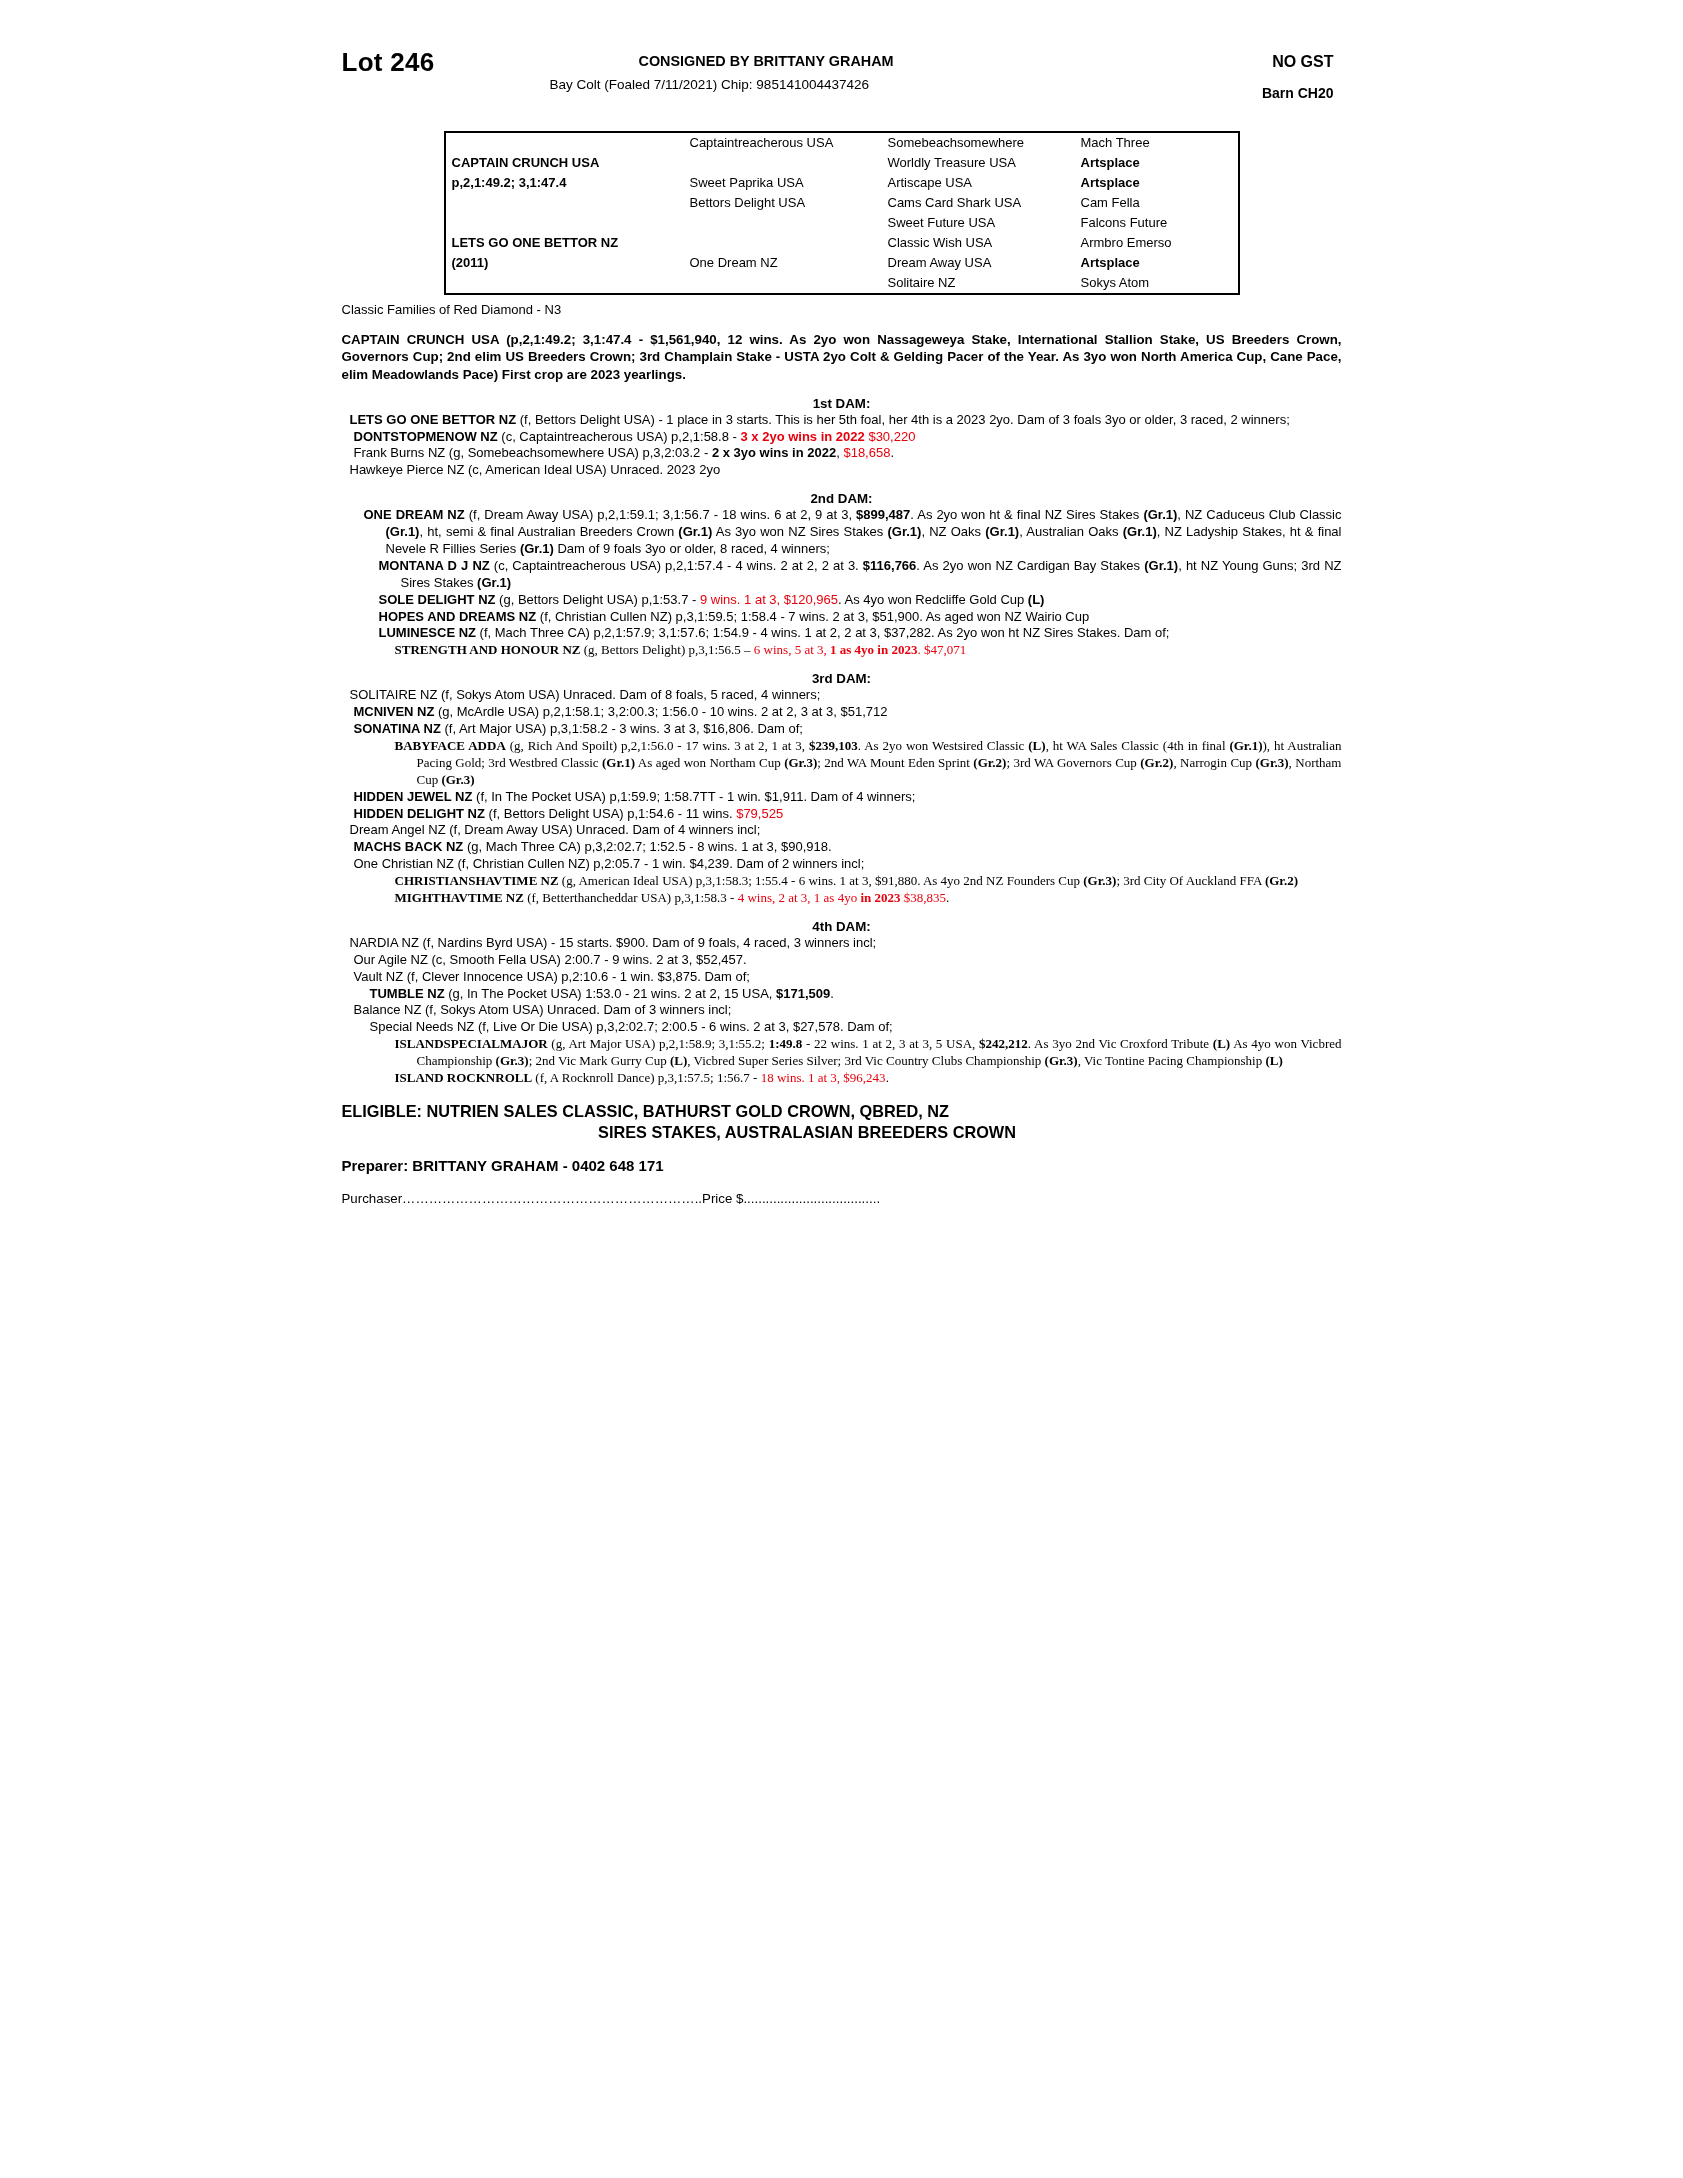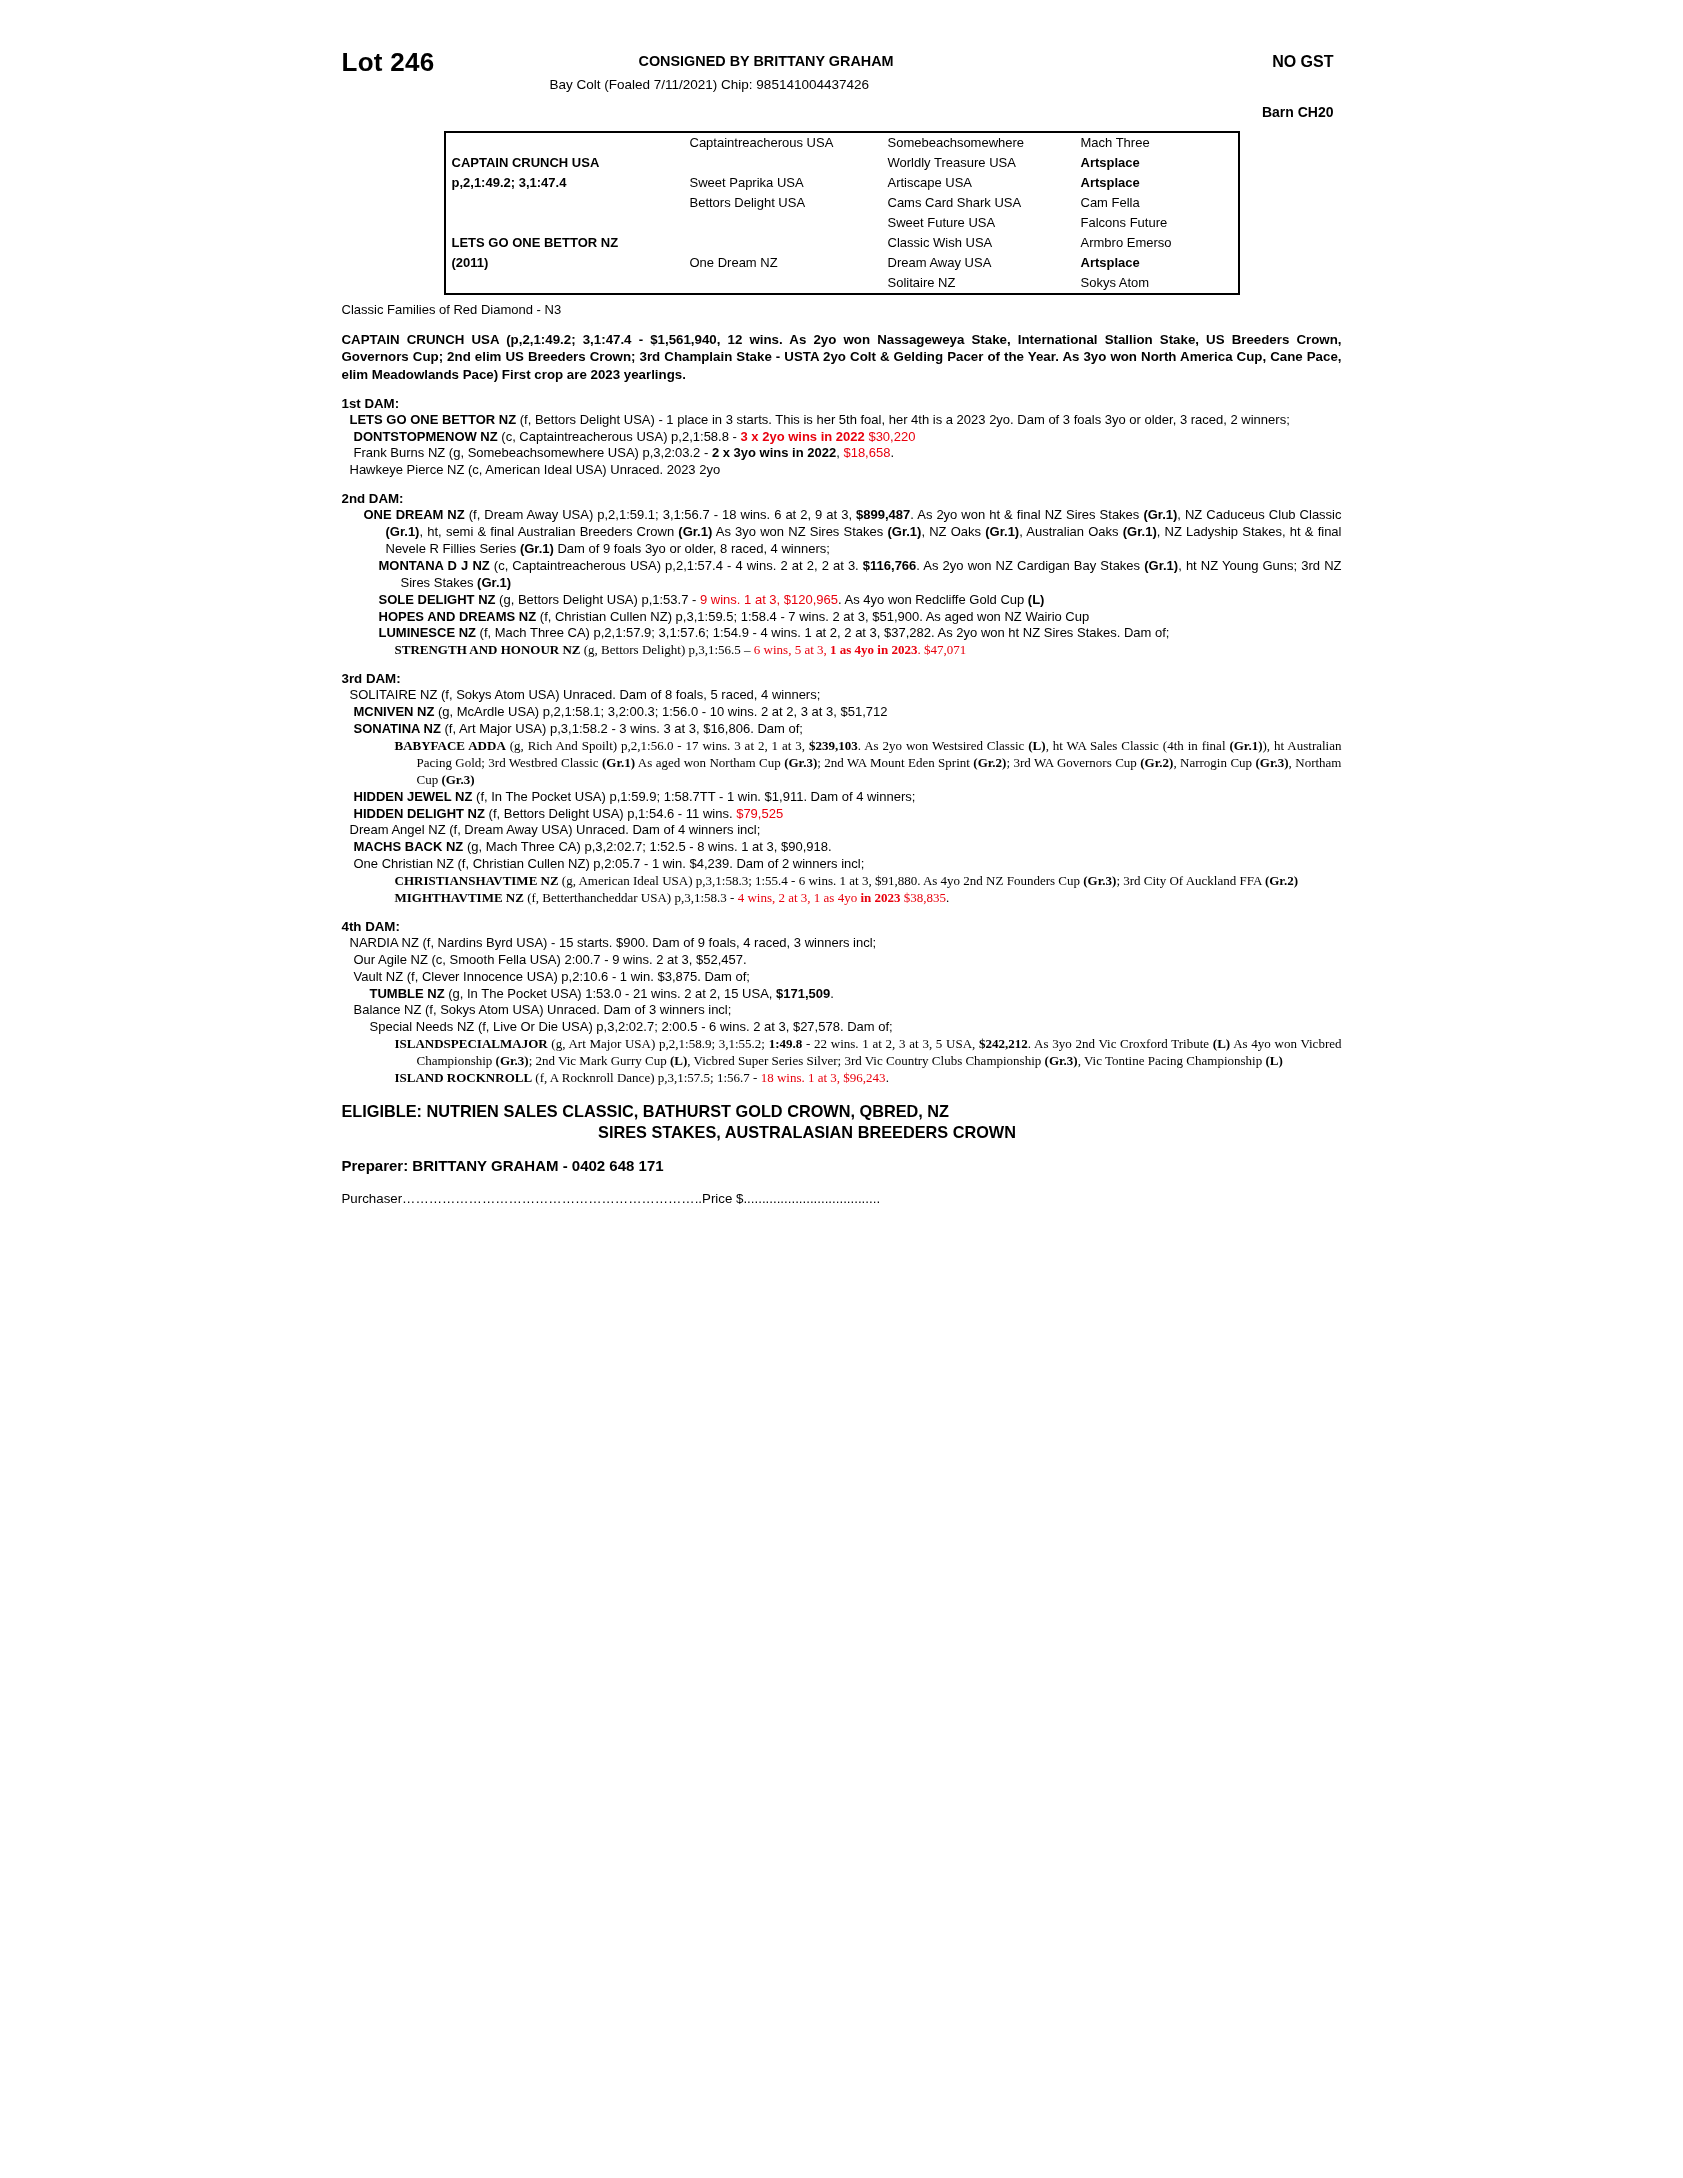--- a/index.html
+++ b/index.html
@@ -56,21 +56,21 @@
   }
   .foaled {
     position: absolute;
     left: 208px;
     top: 36px;
     font-size: 13.5px;
   }
   .barn {
     position: absolute;
     right: 8px;
-    top: 64px;
+    top: 45px;
     font-size: 14px;
     font-weight: bold;
   }
 
   
   .ped {
     border: 2px solid #000;
     width: 752px;
     margin: 6px auto 0 auto;
     border-collapse: collapse;
@@ -101,20 +101,21 @@
     font-size: 13.3px;
     text-align: justify;
     line-height: 1.33;
   }
 
   
   .damhdr {
     font-weight: bold;
     margin-top: 11px;
     font-size: 13.3px;
+    text-align: center;
   }
   p.l {
     margin: 0;
     text-align: justify;
     font-size: 13px;
     line-height: 1.3;
   }
   .i1 { padding-left: 10px; text-indent: -2px; }
   .i2 { padding-left: 22px; text-indent: -10px; }
   .i3 { padding-left: 40px; text-indent: -12px; }

